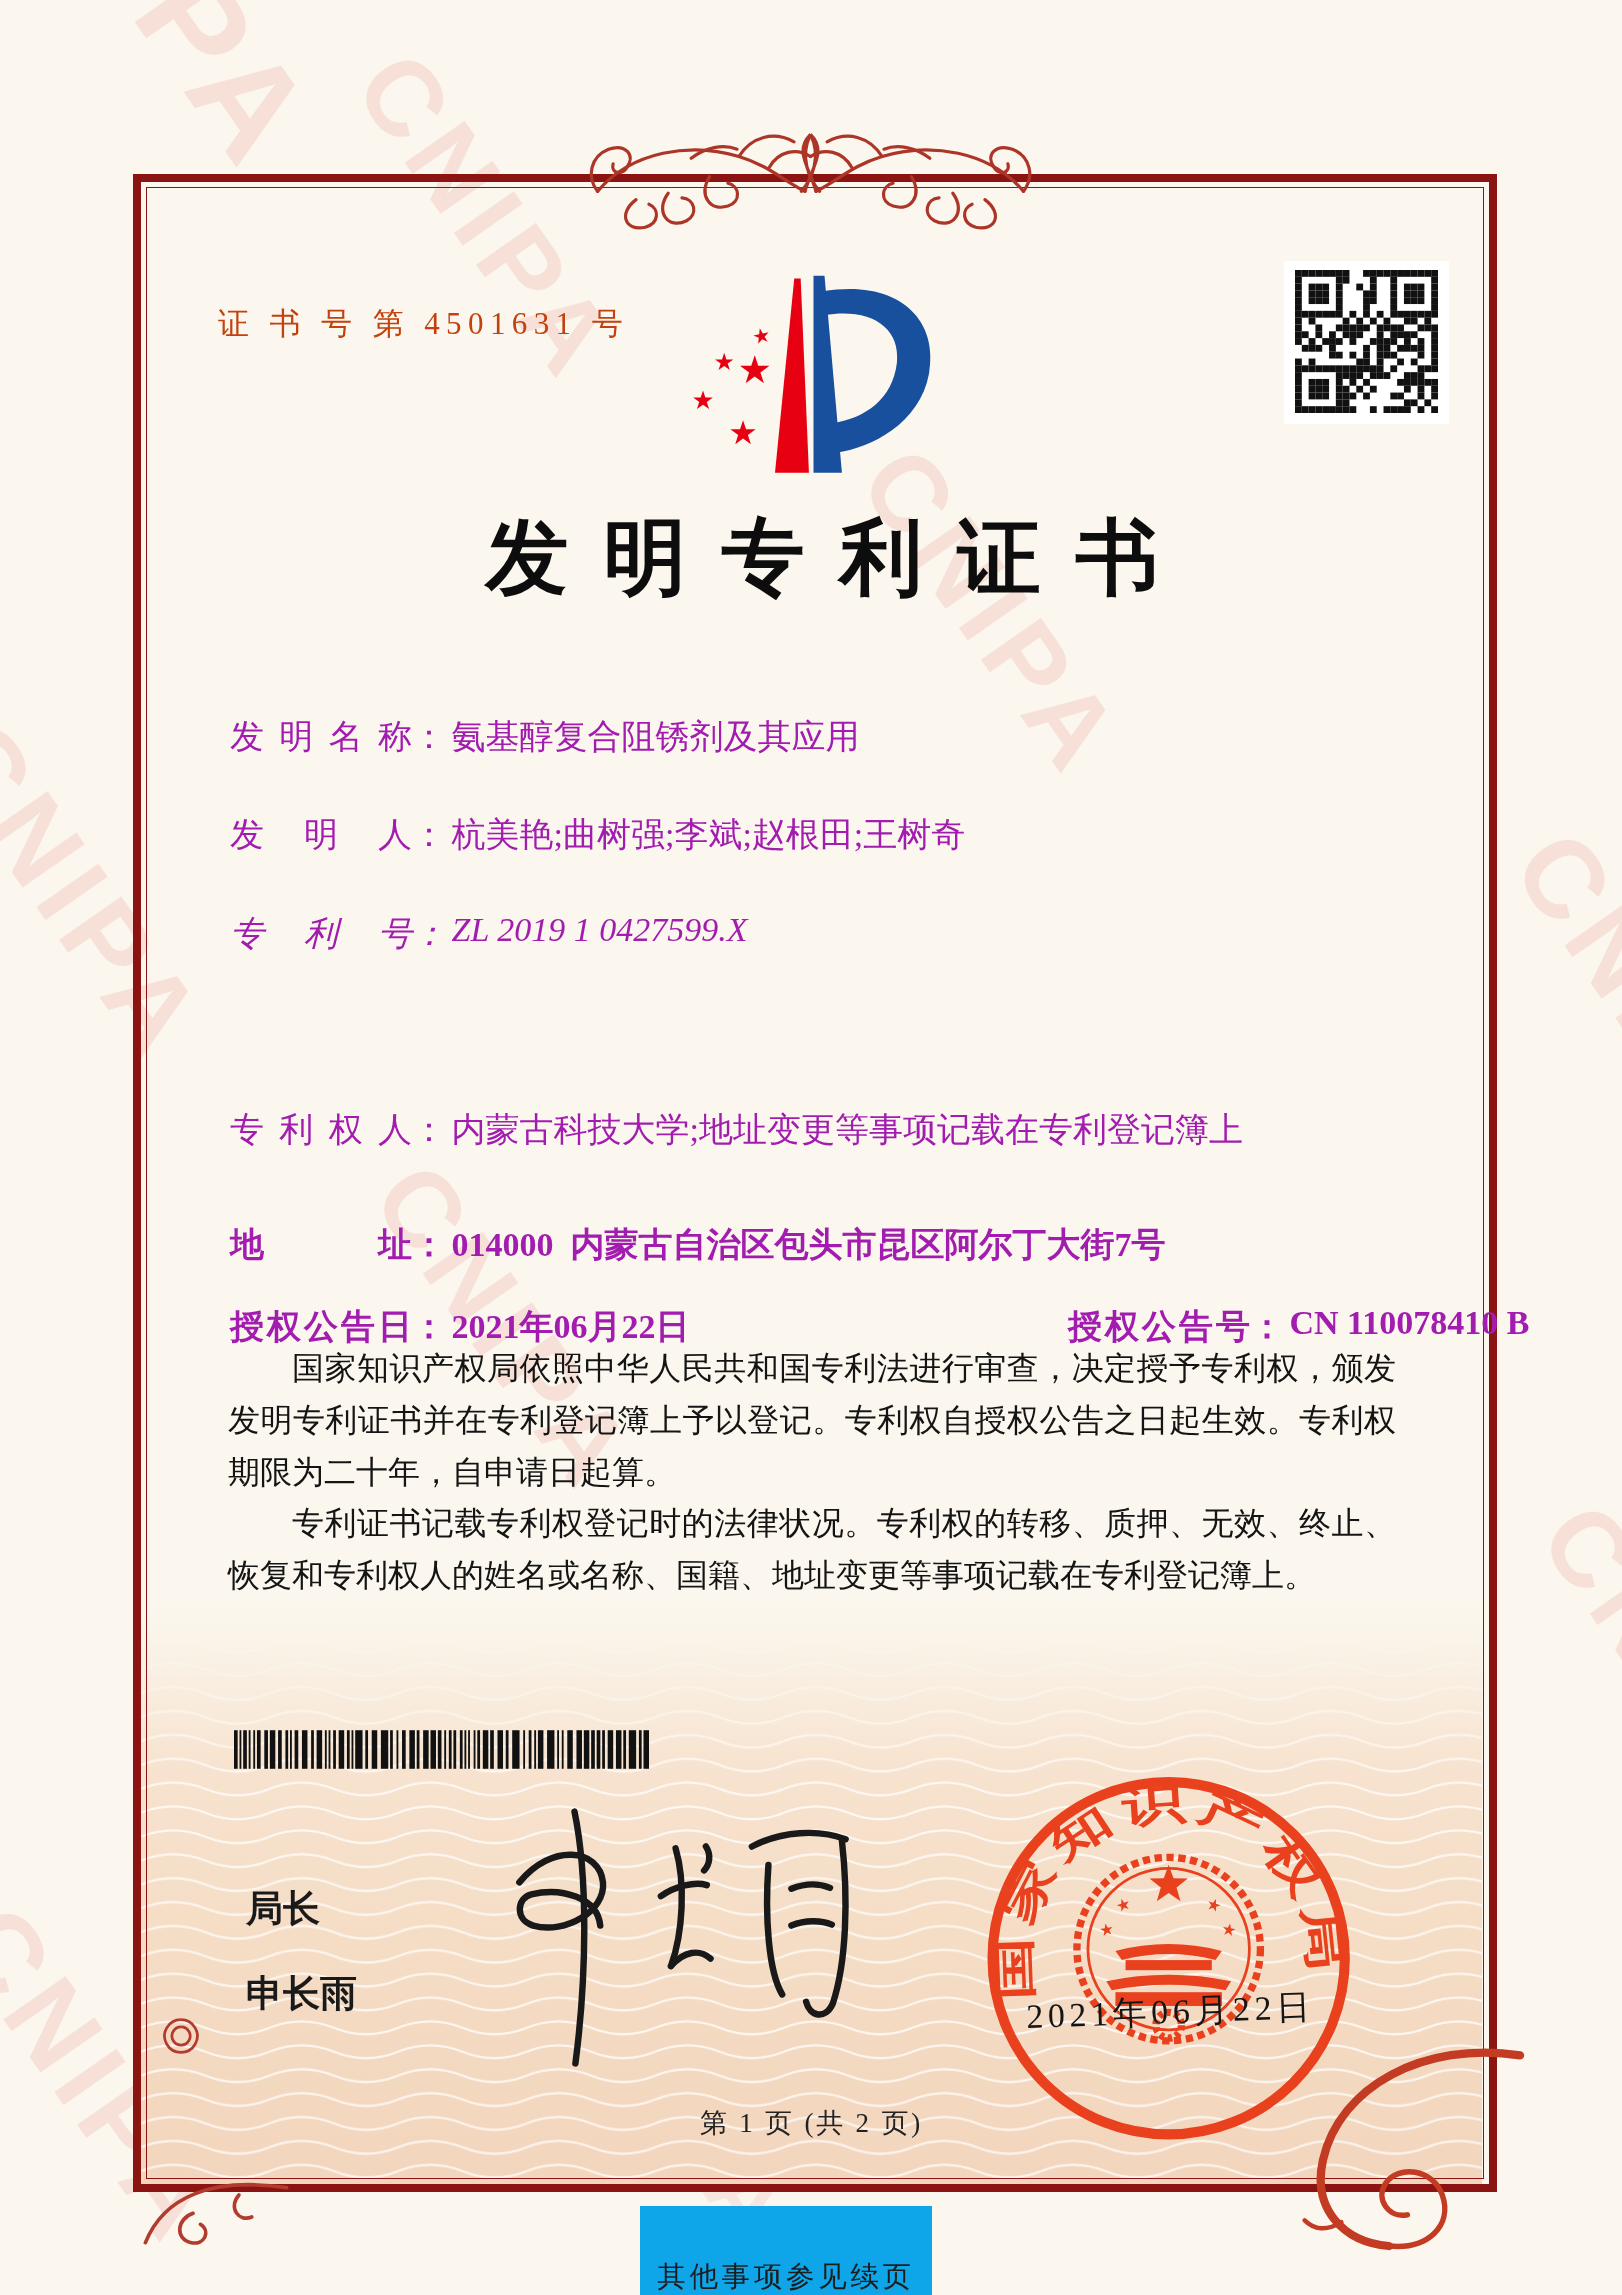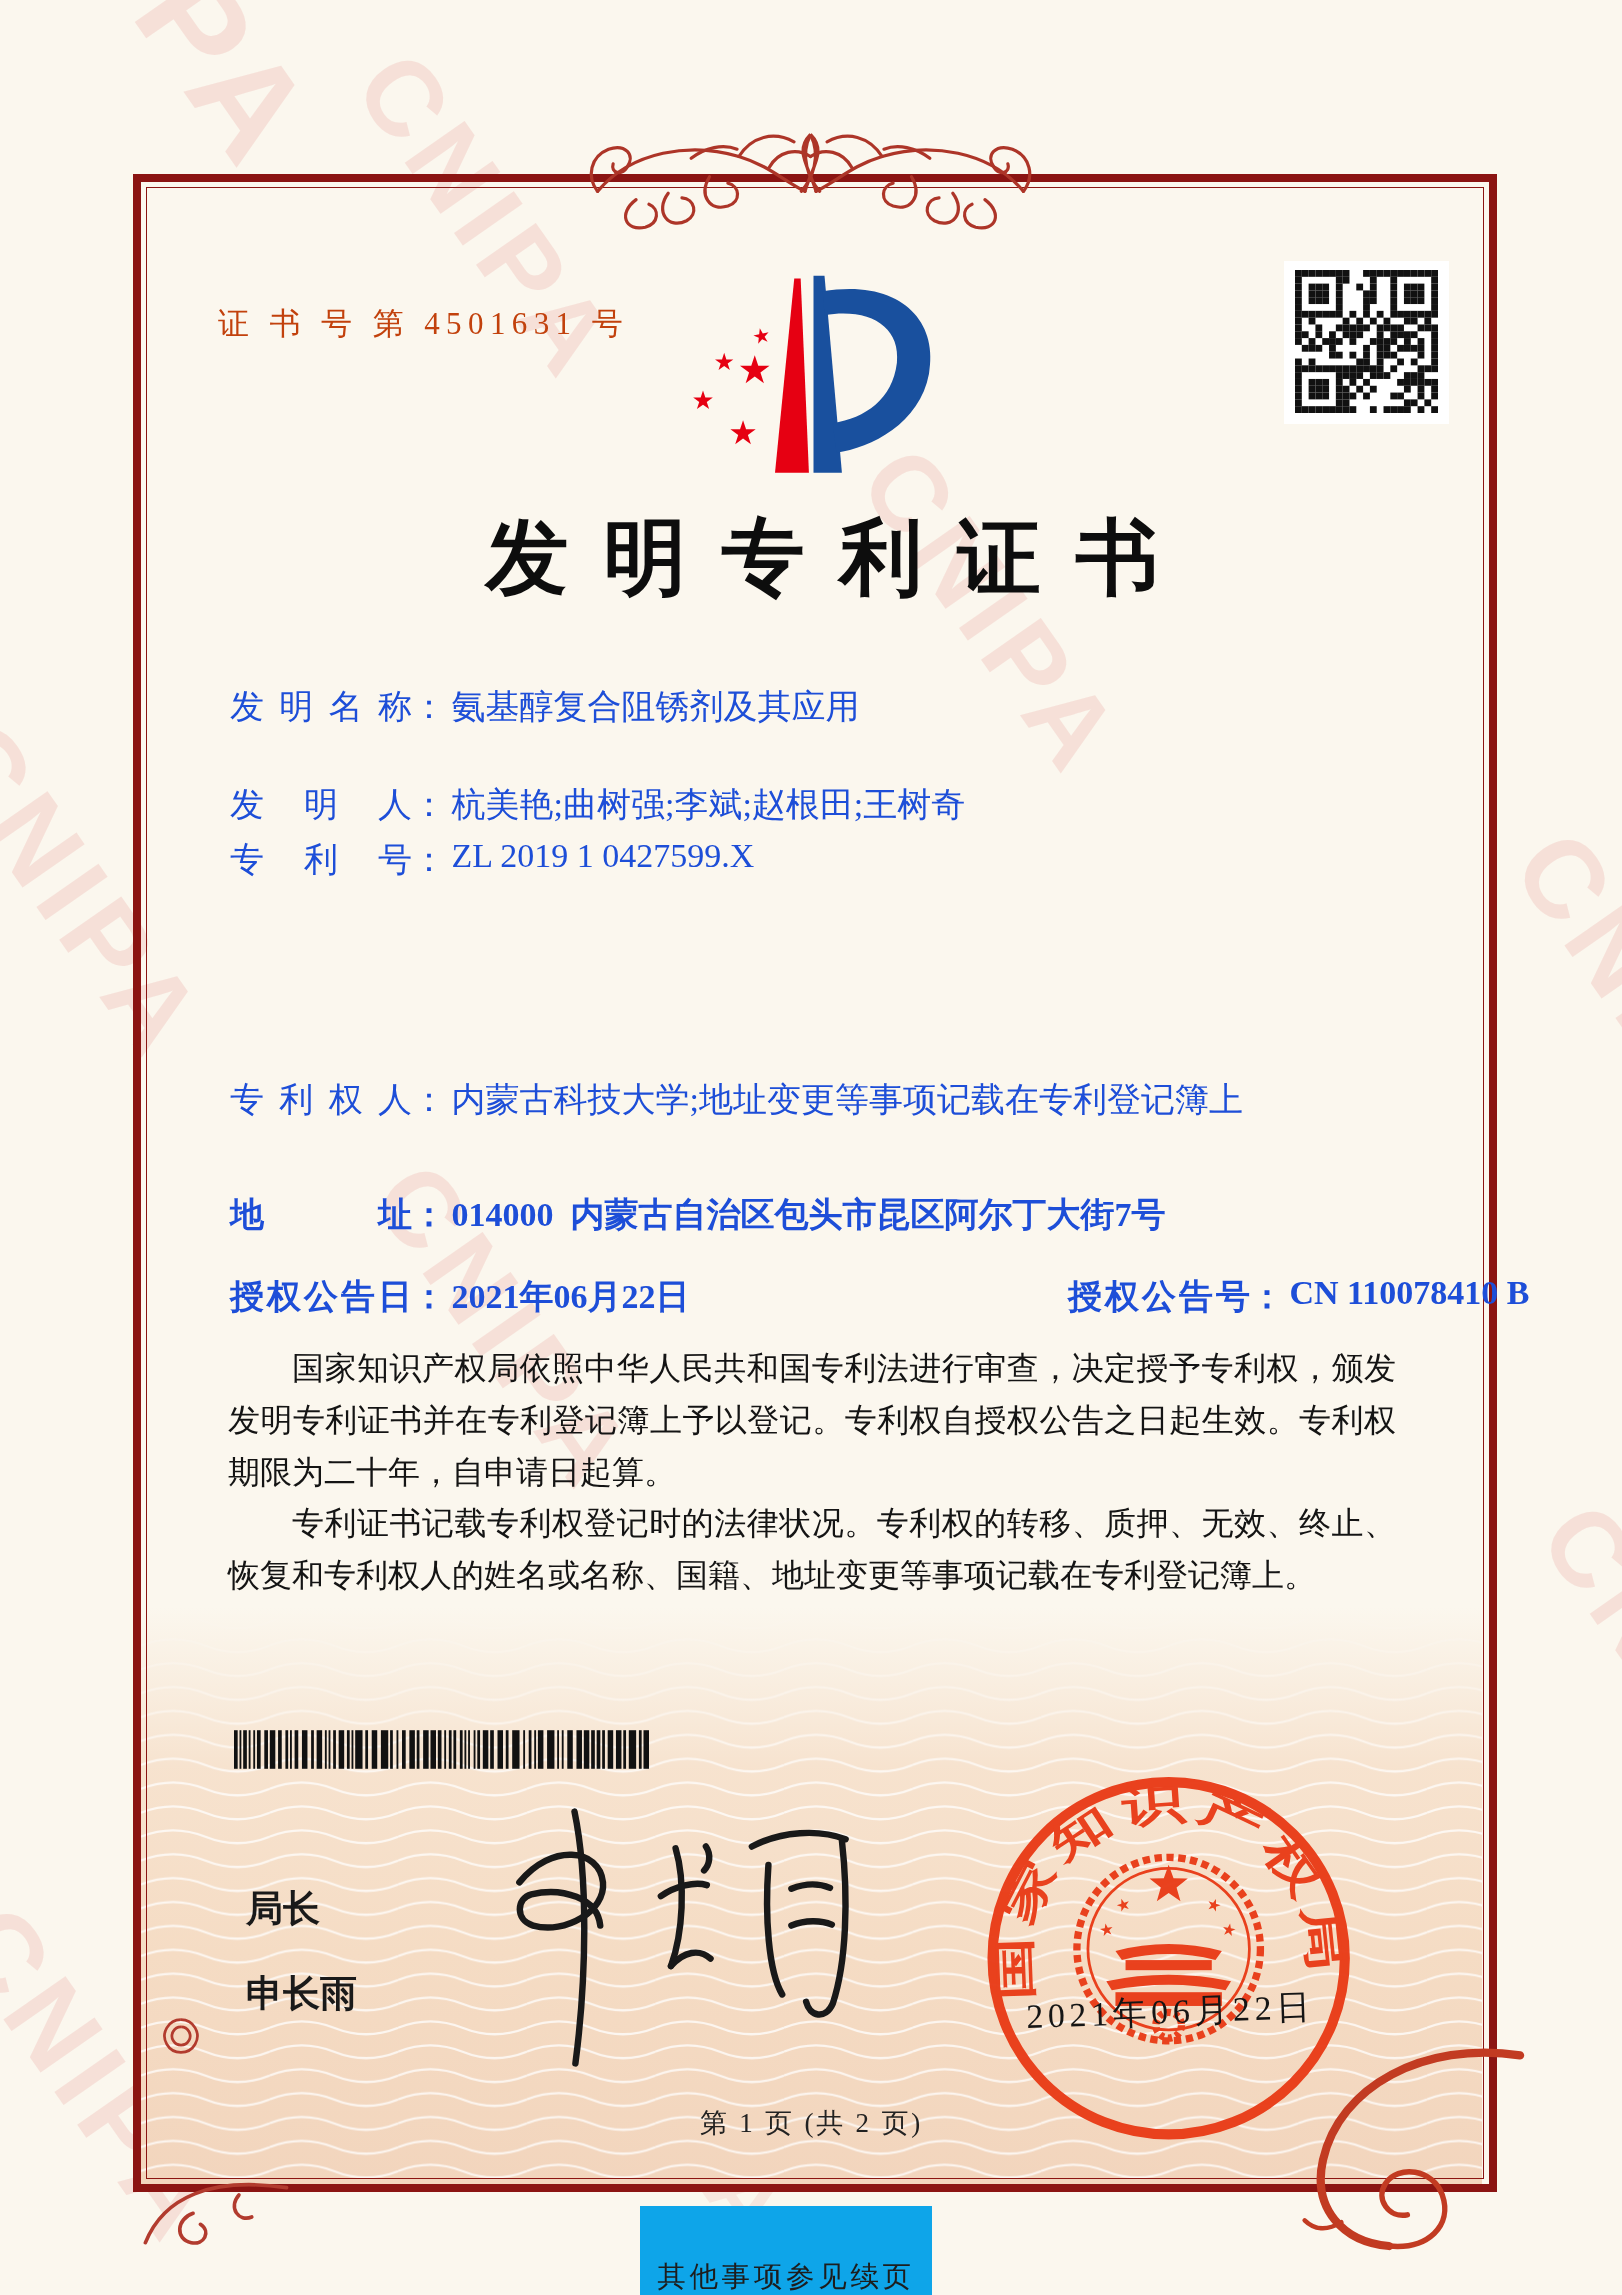--- a/index.html
+++ b/index.html
@@ -16,21 +16,21 @@
   
   .orn{position:absolute;z-index:4;}
   
   .certno{position:absolute;left:218px;top:303px;font-size:31px;color:#c2410c;letter-spacing:6.4px;z-index:5;}
   .logo{position:absolute;left:675px;top:262px;width:266px;height:220px;z-index:5;}
   .qrbox{position:absolute;left:1284px;top:261px;width:165px;height:163px;background:#fff;z-index:5;}
   .qr{position:absolute;left:11px;top:9.2px;}
   .title{position:absolute;left:0;top:503px;width:1623px;text-align:center;font-size:83px;font-weight:600;
          color:#0d0d0d;letter-spacing:35px;padding-left:56px;box-sizing:border-box;z-index:5;}
   
-  .frow{position:absolute;left:230px;height:40px;font-size:34px;color:#1d4ed8;z-index:5;white-space:nowrap;}
+  .frow{position:absolute;left:230px;height:40px;font-size:34px;color:#a21caf;z-index:5;white-space:nowrap;margin-top:30px;}
   .frow .lab{display:inline-block;width:182px;text-align:justify;text-align-last:justify;vertical-align:top;}
   .frow .col{display:inline-block;vertical-align:top;}
   .frow .val{display:inline-block;vertical-align:top;padding-left:5.5px;}
   .pre{white-space:pre;}
   .frow2{position:absolute;left:838px;top:0;white-space:nowrap;}
   
   .paras{position:absolute;left:228px;top:1343px;width:1168px;z-index:5;}
   .paras p{margin:0;font-size:32px;line-height:1.62;color:#141414;text-indent:2em;text-align:justify;}
   
   .barcode{position:absolute;left:234px;top:1730px;z-index:5;}
@@ -405,21 +405,21 @@
   </div>
 
   <div class="title">发明专利证书</div>
 
   <div class="frow" style="top:684px;">
     <span class="lab">发明名称</span><span class="col">：</span><span class="val">氨基醇复合阻锈剂及其应用</span>
   </div>
   <div class="frow" style="top:782px;">
     <span class="lab">发明人</span><span class="col">：</span><span class="val">杭美艳;曲树强;李斌;赵根田;王树奇</span>
   </div>
-  <div class="frow" style="top:837px;">
+  <div class="frow" style="top:881px;font-style:italic;">
     <span class="lab">专利号</span><span class="col">：</span><span class="val">ZL 2019 1 0427599.X</span>
   </div>
   <div class="frow" style="top:1077px;">
     <span class="lab">专利权人</span><span class="col">：</span><span class="val">内蒙古科技大学;地址变更等事项记载在专利登记簿上</span>
   </div>
   <div class="frow" style="top:1192px;font-weight:bold;">
     <span class="lab">地址</span><span class="col">：</span><span class="val pre">014000  内蒙古自治区包头市昆区阿尔丁大街7号</span>
   </div>
   <div class="frow" style="top:1274px;width:1175px;font-weight:bold;">
     <span class="lab">授权公告日</span><span class="col">：</span><span class="val">2021年06月22日</span>

